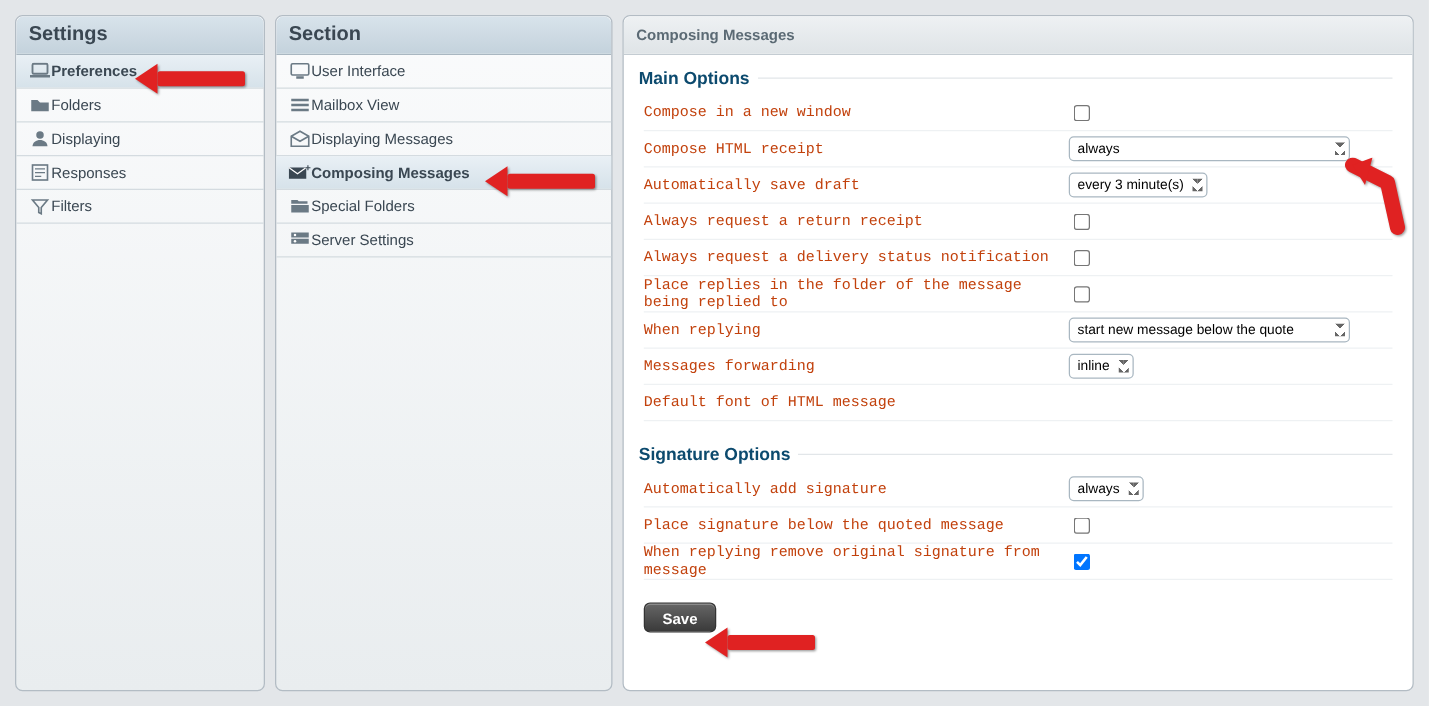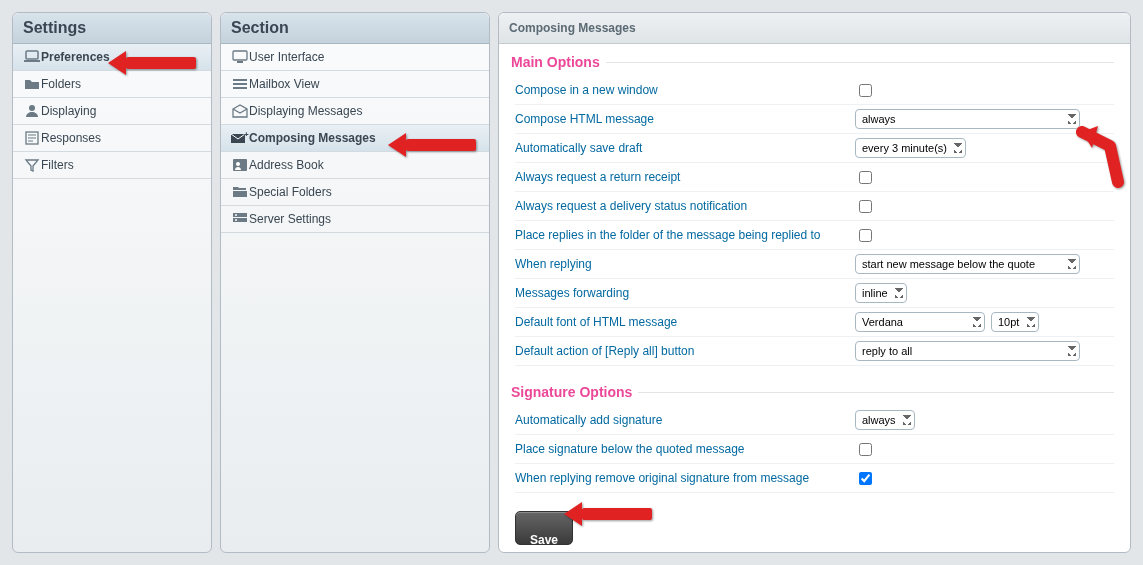--- a/index.html
+++ b/index.html
@@ -8,28 +8,28 @@
   .panel-header{height:30px;line-height:30px;padding:0 10px;font-weight:bold;color:#3a4752;background:linear-gradient(#d8e3eb,#c4d2dc);border-bottom:1px solid #a9b7c1;border-radius:6px 6px 0 0;font-size:16px;}
   .list{padding:0;margin:0;}
   .list-item{display:flex;align-items:center;height:26px;padding:0 10px;border-bottom:1px solid #d4dbe0;color:#3a4752;cursor:pointer;}
   .list-item.selected{background:linear-gradient(#e9f0f5,#d6e2ea);font-weight:bold;}
   .list-item .icon{width:18px;text-align:center;color:#6b7a85;}
   .list-item .icon svg{display:block;margin:auto;}
   .content{position:absolute;top:12px;bottom:12px;left:498px;right:12px;background:#fff;border:1px solid #b3bcc4;border-radius:6px;}
   .content-header{height:30px;line-height:30px;padding:0 10px;font-weight:bold;color:#5b6a74;background:linear-gradient(#eef1f3,#dfe4e7);border-bottom:1px solid #c4ccd2;border-radius:6px 6px 0 0;}
   .content-body{position:absolute;top:31px;bottom:0;left:0;right:0;overflow:auto;padding:10px 16px 16px 16px;}
   fieldset{border:none;border-top:1px solid #e2e6e9;margin:0 0 18px 0;padding:6px 0 0 0;}
-  legend{font-weight:bold;font-size:14px;color:#ec4899;padding:0 6px 0 0;margin-left:-4px;}
+  legend{font-weight:bold;font-size:14px;color:#0c4a6e;padding:0 6px 0 0;margin-left:-4px;}
   .row{display:flex;align-items:center;min-height:28px;border-bottom:1px solid #eef1f3;}
-  .row .label{flex:0 0 340px;color:#0369a1;}
+  .row .label{flex:0 0 340px;color:#c2410c;font-family:Liberation Mono, monospace;}
   .row .control{flex:1;}
   select{height:20px;font-size:11px;background:#fff;border:1px solid #a9b7c1;border-radius:4px;padding:0 18px 0 6px;appearance:none;-webkit-appearance:none;background-image:linear-gradient(45deg,transparent 48%,#666 48%),linear-gradient(-45deg,transparent 48%,#666 48%),linear-gradient(45deg,#666 48%,transparent 48%),linear-gradient(-45deg,#666 48%,transparent 48%);background-position:right 7px top 4px,right 3px top 4px,right 7px top 10px,right 3px top 10px;background-size:4px 4px;background-repeat:no-repeat;}
   select.wide{width:225px;}
   input[type=checkbox]{width:13px;height:13px;}
-  .save-btn{display:inline-block;height:24px;line-height:24px;padding:16px 14px;font-weight:bold;color:#fff;background:linear-gradient(#666,#3a3a3a);border:1px solid #333;border-radius:5px;box-shadow:inset 0 1px 0 rgba(255,255,255,.25);cursor:pointer;font-size:12px;}
+  .save-btn{display:inline-block;height:24px;line-height:24px;padding:0 14px;font-weight:bold;color:#fff;background:linear-gradient(#666,#3a3a3a);border:1px solid #333;border-radius:5px;box-shadow:inset 0 1px 0 rgba(255,255,255,.25);cursor:pointer;font-size:12px;}
   
   .arrow{position:absolute;display:flex;align-items:center;filter:drop-shadow(1px 1px 1px rgba(0,0,0,.4));}
   .arrow .head-l{width:0;height:0;border-top:12px solid transparent;border-bottom:12px solid transparent;border-right:18px solid #e02222;}
   .arrow .shaft{height:12px;background:#e02222;border-radius:2px;}
 </style>
 </head>
 <body>
 
 <div class="panel" style="left:12px;width:198px;">
   <div class="panel-header">Settings</div>
@@ -119,30 +119,20 @@
             <rect x="0" y="3" width="14" height="9" fill="#3a4752"></rect>
             <path d="M0 3l7 5 7-5" stroke="#fff" stroke-width="1" fill="none"></path>
             <text x="13" y="6" font-size="8" fill="#3a4752" font-weight="bold">+</text>
           </svg>
         </span>
         <span>Composing Messages</span>
       </div>
       <div class="list-item">
         <span class="icon">
           <svg width="16" height="14">
-            <rect x="1" y="1" width="14" height="12" rx="1" fill="#6b7a85"></rect>
-            <circle cx="6" cy="6" r="2" fill="#fff"></circle>
-            <path d="M3 12c0-2 1.5-3 3-3s3 1 3 3" fill="#fff"></path>
-          </svg>
-        </span>
-        <span>Address Book</span>
-      </div>
-      <div class="list-item">
-        <span class="icon">
-          <svg width="16" height="14">
             <path d="M1 2h5l1 1h7v2H1z" fill="#6b7a85"></path>
             <path d="M1 6h14v6H1z" fill="#6b7a85"></path>
           </svg>
         </span>
         <span>Special Folders</span>
       </div>
       <div class="list-item">
         <span class="icon">
           <svg width="16" height="14">
             <rect x="1" y="1" width="14" height="4" fill="#6b7a85"></rect>
@@ -160,21 +150,21 @@
   <div class="content-header">Composing Messages</div>
   <div class="content-body">
     <fieldset>
       <legend>Main Options</legend>
       <div id="main-rows">
           <div class="row">
             <div class="label">Compose in a new window</div>
             <div class="control"><input type="checkbox" style=""></div>
           </div>
           <div class="row">
-            <div class="label">Compose HTML message</div>
+            <div class="label">Compose HTML receipt</div>
             <div class="control"><select class="wide"><option>always</option></select></div>
           </div>
           <div class="row">
             <div class="label">Automatically save draft</div>
             <div class="control"><select><option>every 3 minute(s)</option></select></div>
           </div>
           <div class="row">
             <div class="label">Always request a return receipt</div>
             <div class="control"><input type="checkbox" style=""></div>
           </div>
@@ -189,25 +179,20 @@
           <div class="row">
             <div class="label">When replying</div>
             <div class="control"><select class="wide"><option>start new message below the quote</option></select></div>
           </div>
           <div class="row">
             <div class="label">Messages forwarding</div>
             <div class="control"><select><option>inline</option></select></div>
           </div>
           <div class="row">
             <div class="label">Default font of HTML message</div>
-            <div class="control"><select style="width: 130px;"><option>Verdana</option></select><select style="margin-left: 6px;"><option>10pt</option></select></div>
-          </div>
-          <div class="row">
-            <div class="label">Default action of [Reply all] button</div>
-            <div class="control"><select class="wide"><option>reply to all</option></select></div>
           </div>
         </div>
     </fieldset>
     <fieldset>
       <legend>Signature Options</legend>
       <div id="sig-rows">
           <div class="row">
             <div class="label">Automatically add signature</div>
             <div class="control"><select><option>always</option></select></div>
           </div>

